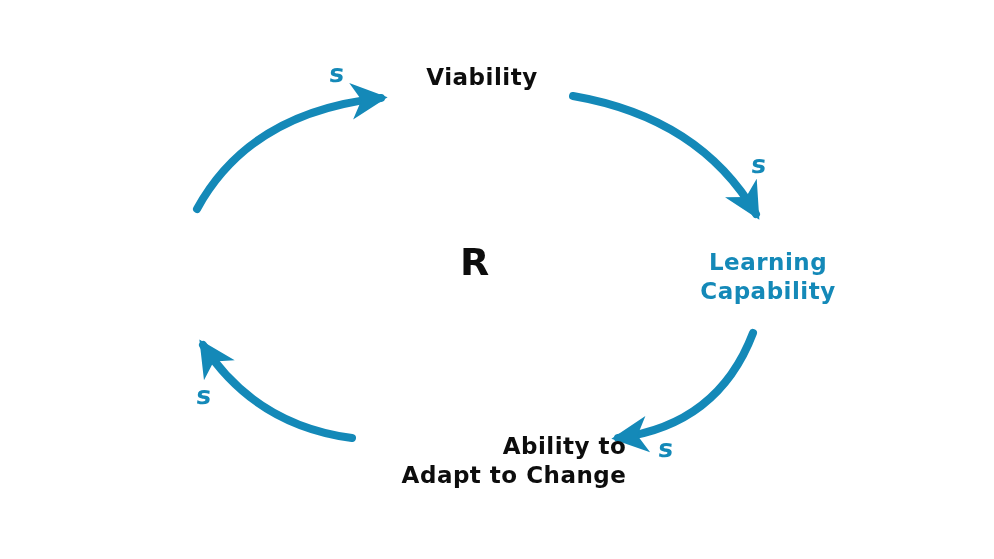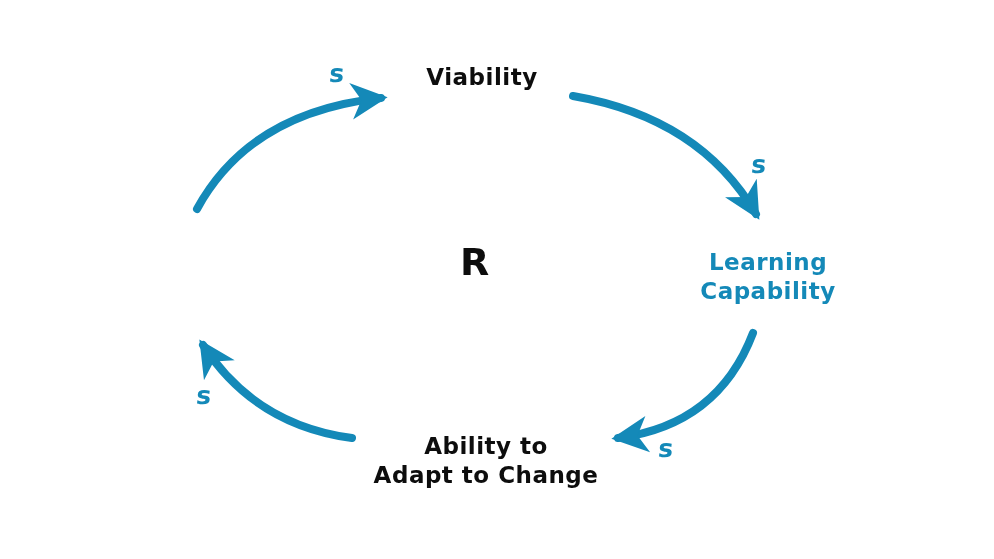--- a/index.html
+++ b/index.html
@@ -45,21 +45,21 @@
     font-weight: 700;
   }
   .polarity-label {
     font-size: 25px;
     font-weight: 700;
     transform: translate(-50%, -50%) skewX(-6deg);
   }
   
   .pos-viability    { left: 482px; top: 78px;  }
   .pos-learning     { left: 752px; top: 277px; margin-left: 16px; }
-  .pos-adapt        { left: 486px; top: 461px; }
+  .pos-adapt        { left: 514px; top: 461px; text-align: right; }
   .pos-selfgen      { left: 172px; top: 279px; }
   .pos-loop         { left: 475px; top: 262px; }
   .pos-s1           { left: 337px; top: 74px;  }
   .pos-s2           { left: 759px; top: 165px; }
   .pos-s3           { left: 666px; top: 449px; }
   .pos-s4           { left: 204px; top: 396px; }
 </style>
 </head>
 <body>
 

